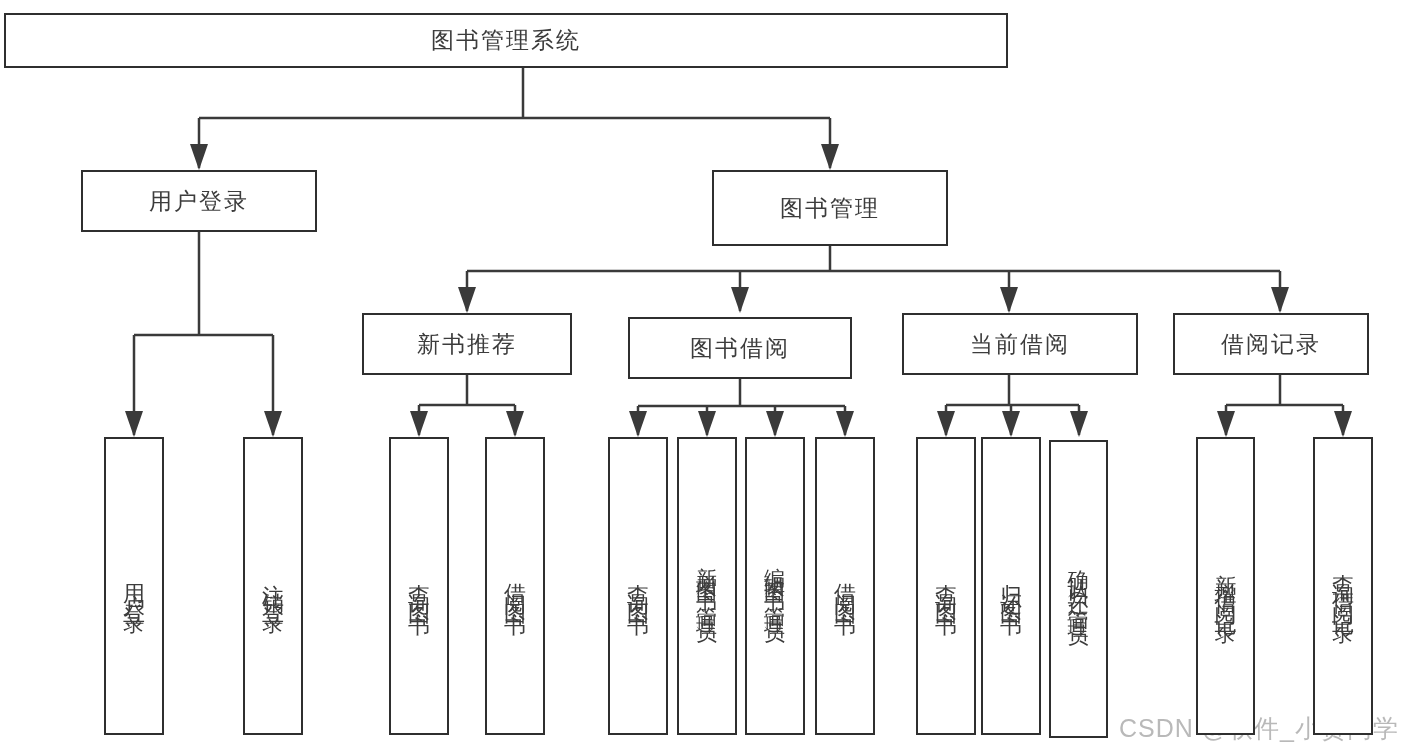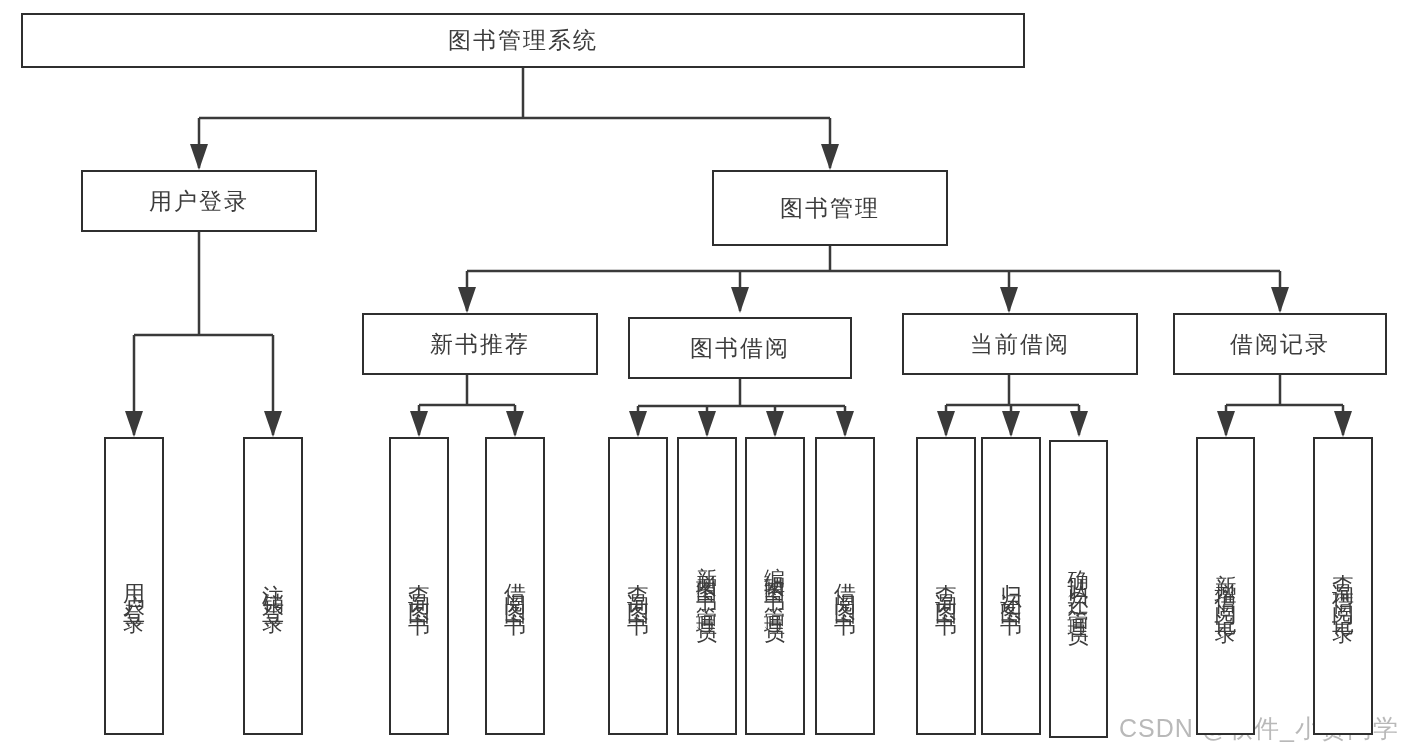--- a/index.html
+++ b/index.html
@@ -82,29 +82,29 @@
     <path d="M1009 375 V405 M946 405 H1079"></path>
     <line x1="946" y1="405" x2="946" y2="435" marker-end="url(#arw)"></line>
     <line x1="1011" y1="405" x2="1011" y2="435" marker-end="url(#arw)"></line>
     <line x1="1079" y1="405" x2="1079" y2="435" marker-end="url(#arw)"></line>
 
     <path d="M1280 375 V405 M1226 405 H1343"></path>
     <line x1="1226" y1="405" x2="1226" y2="435" marker-end="url(#arw)"></line>
     <line x1="1343" y1="405" x2="1343" y2="435" marker-end="url(#arw)"></line>
   </svg>
 
-  <div class="node h-node" style="left:21px;top:13px;width:1004px;height:55px;">图书管理系统</div>
+  <div class="node h-node" style="left:4px;top:13px;width:1004px;height:55px;">图书管理系统</div>
 
   <div class="node h-node" style="left:81px;top:170px;width:236px;height:62px;">用户登录</div>
   <div class="node h-node" style="left:712px;top:170px;width:236px;height:76px;">图书管理</div>
 
-  <div class="node h-node" style="left:362px;top:313px;width:236px;height:62px;">新书推荐</div>
+  <div class="node h-node" style="left:362px;top:313px;width:210px;height:62px;">新书推荐</div>
   <div class="node h-node" style="left:628px;top:317px;width:224px;height:62px;">图书借阅</div>
   <div class="node h-node" style="left:902px;top:313px;width:236px;height:62px;">当前借阅</div>
-  <div class="node h-node" style="left:1173px;top:313px;width:214px;height:62px;">借阅记录</div>
+  <div class="node h-node" style="left:1173px;top:313px;width:196px;height:62px;">借阅记录</div>
 
   <div class="node leaf" style="left:104px;top:437px;width:60px;height:298px;">用户登录</div>
   <div class="node leaf" style="left:243px;top:437px;width:60px;height:298px;">注销登录</div>
 
   <div class="node leaf" style="left:389px;top:437px;width:60px;height:298px;">查询图书</div>
   <div class="node leaf" style="left:485px;top:437px;width:60px;height:298px;">借阅图书</div>
 
   <div class="node leaf" style="left:608px;top:437px;width:60px;height:298px;">查询图书</div>
   <div class="node leaf tight" style="left:677px;top:437px;width:60px;height:298px;">新增图书（管理员）</div>
   <div class="node leaf tight" style="left:745px;top:437px;width:60px;height:298px;">编辑图书（管理员）</div>

